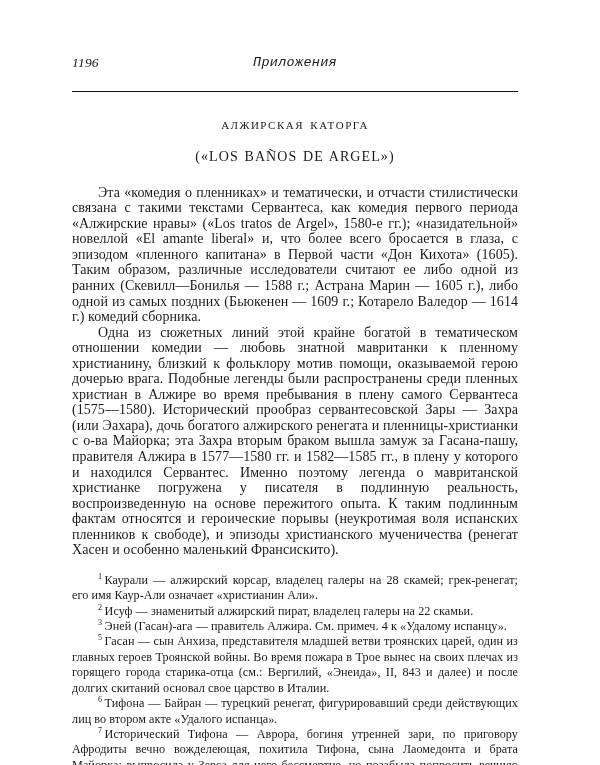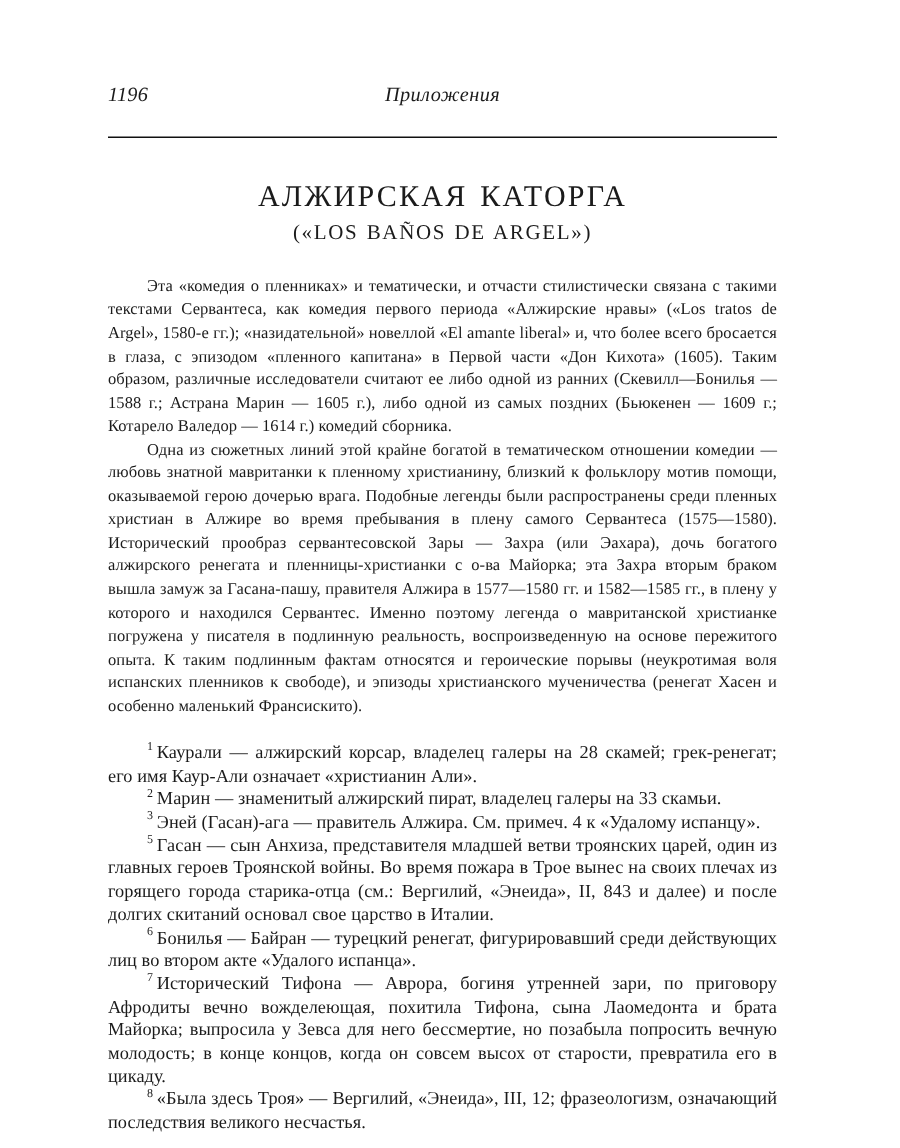--- a/index.html
+++ b/index.html
@@ -41,56 +41,57 @@
   }
   .head-title {
     position: absolute;
     left: 0;
     right: 0;
     text-align: center;
     font-style: italic;
     font-size: 13.5px;
     line-height: 1;
     letter-spacing: 0.3px;
+    font-family: Liberation Mono, monospace;
   }
   .head-rule {
     border: 0;
     border-top: 1.3px solid #101010;
     margin: 5px 0 0 0;
     width: 446px;
   }
   
   .title-block {
     text-align: center;
     margin-top: 26px;
   }
   .work-title {
-    font-size: 20px;
+    font-size: 11px;
     letter-spacing: 1.5px;
     line-height: 1.35;
     word-spacing: 2px;
   }
   .work-subtitle {
     font-size: 14px;
     letter-spacing: 1.1px;
     line-height: 1.35;
-    margin-top: 2px;
+    margin-top: 15px;
     word-spacing: 1px;
     font-family: Liberation Serif, serif;
   }
   
   .body-text {
     margin-top: 18px;
   }
   p.para {
     margin: 0;
     text-indent: 26px;
     text-align: justify;
     text-justify: inter-word;
-    font-size: 11px;
+    font-size: 14px;
     line-height: 15.55px;
     letter-spacing: 0.05px;
     hyphens: manual;
   }
   
   .notes {
     margin-top: 15px;
   }
   p.note {
     margin: 0;
@@ -131,34 +132,34 @@
     <p class="para">Одна из сюжетных линий этой крайне богатой в тематическом отношении комедии — любовь знатной мавританки к пленному христианину, близкий к фольклору мотив помощи, оказываемой герою дочерью врага. Подобные легенды были распространены среди пленных христиан в Алжире во время пребывания в плену самого Сервантеса (1575—1580). Исторический прообраз сервантесовской Зары — Захра (или Эахара), дочь богатого алжирского ренегата и пленницы-христианки с о-ва Майорка; эта Захра вторым браком вышла замуж за Гасана-пашу, правителя Алжира в 1577—1580 гг. и 1582—1585 гг., в плену у которого и находился Сервантес. Именно поэтому легенда о мавританской христианке погружена у писателя в подлинную реальность, воспроизведенную на основе пережитого опыта. К таким подлинным фактам относятся и героические порывы (неукротимая воля испанских пленников к свободе), и эпизоды христианского мученичества (ренегат Хасен и особенно маленький Франсискито).</p>
   </div>
 
   <div class="notes">
 
     <p class="note">
       <sup>1</sup><span class="lemma">Каурали</span><span> — алжирский корсар, владелец галеры на 28 скамей; грек-ренегат; его имя Каур-Али означает «христианин Али».</span>
     </p>
 
     <p class="note">
-      <sup>2</sup><span class="lemma">Марин</span><span> — знаменитый алжирский пират, владелец галеры на 33 скамьи.</span>
+      <sup>2</sup><span class="lemma">Исуф</span><span> — знаменитый алжирский пират, владелец галеры на 22 скамьи.</span>
     </p>
 
     <p class="note">
       <sup>3</sup><span class="lemma">Эней (Гасан)-ага</span><span> — правитель Алжира. См. примеч. 4 к «Удалому испанцу».</span>
     </p>
 
 
     <p class="note">
       <sup>5</sup><span class="lemma">Гасан</span><span> — сын Анхиза, представителя младшей ветви троянских царей, один из главных героев Троянской войны. Во время пожара в Трое вынес на своих плечах из горящего города старика-отца (см.: Вергилий, «Энеида», II, 843 и далее) и после долгих скитаний основал свое царство в Италии.</span>
     </p>
 
     <p class="note">
-      <sup>6</sup><span class="lemma">Бонилья</span><span> — Байран — турецкий ренегат, фигурировавший среди действующих лиц во втором акте «Удалого испанца».</span>
+      <sup>6</sup><span class="lemma">Тифона</span><span> — Байран — турецкий ренегат, фигурировавший среди действующих лиц во втором акте «Удалого испанца».</span>
     </p>
 
     <p class="note">
       <sup>7</sup><span class="lemma">Исторический Тифона</span><span> — Аврора, богиня утренней зари, по приговору Афродиты вечно вожделеющая, похитила Тифона, сына Лаомедонта и брата Майорка; выпросила у Зевса для него бессмертие, но позабыла попросить вечную молодость; в конце концов, когда он совсем высох от старости, превратила его в цикаду.</span>
     </p>
 
     <p class="note">
       <sup>8</sup><span class="lemma">«Была здесь Троя»</span><span> — Вергилий, «Энеида», III, 12; фразеологизм, означающий последствия великого несчастья.</span>
     </p>
 

